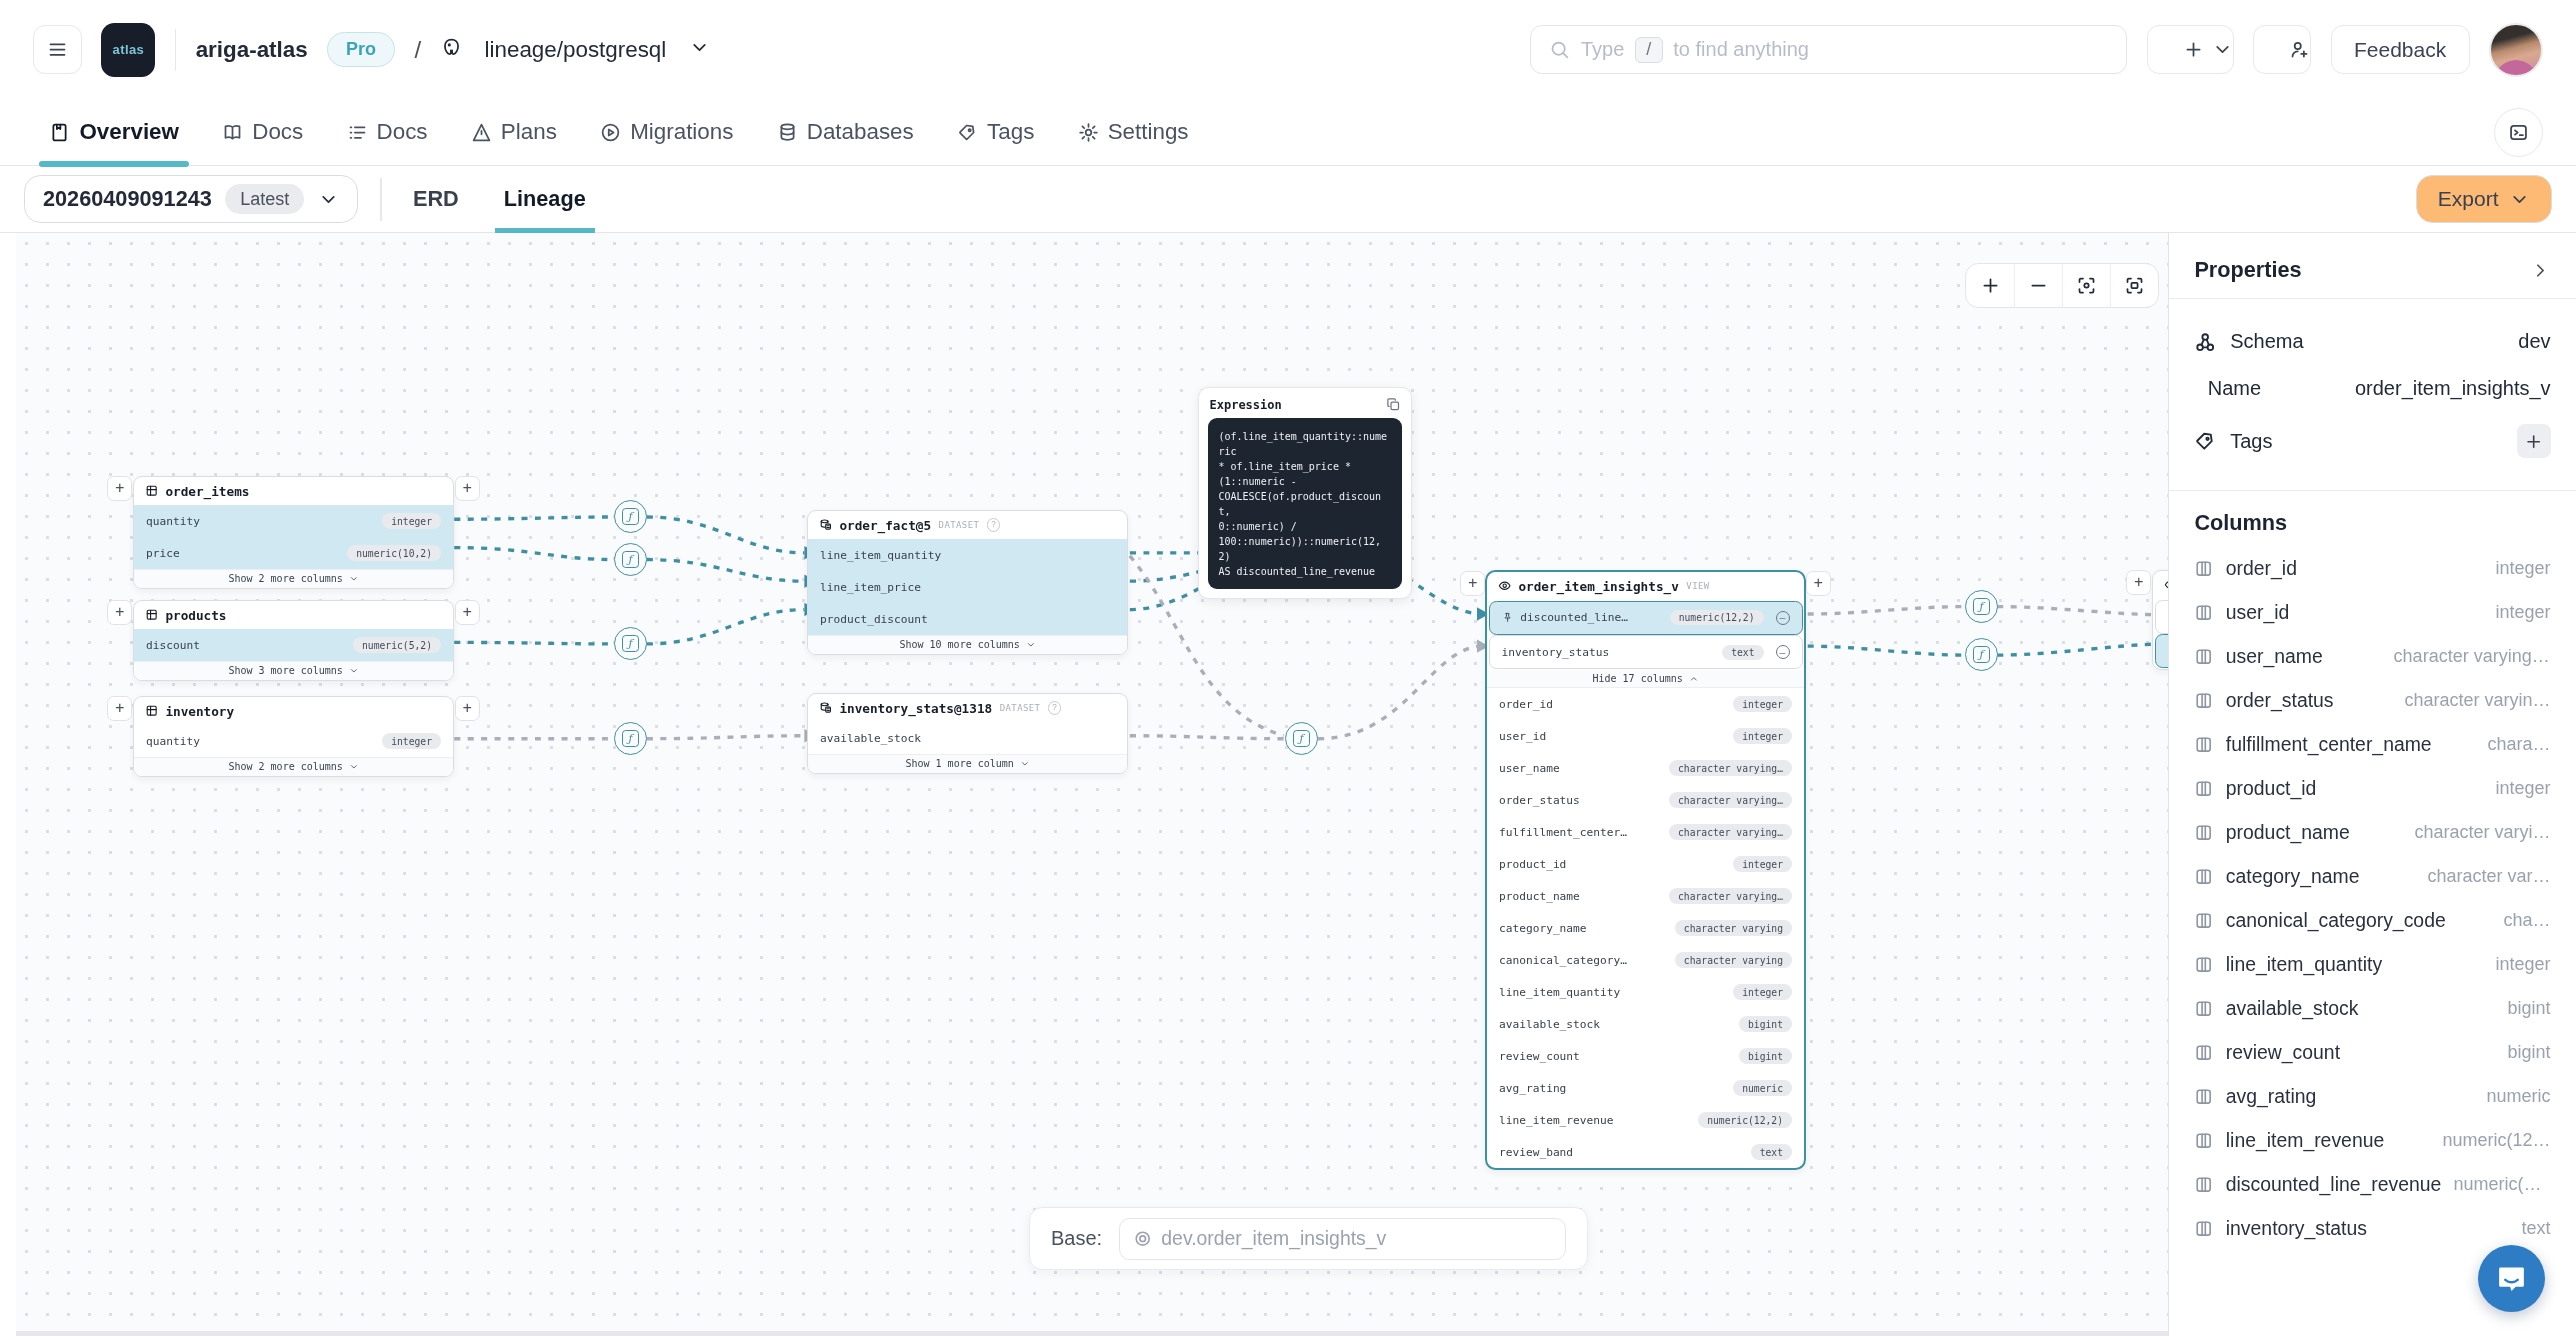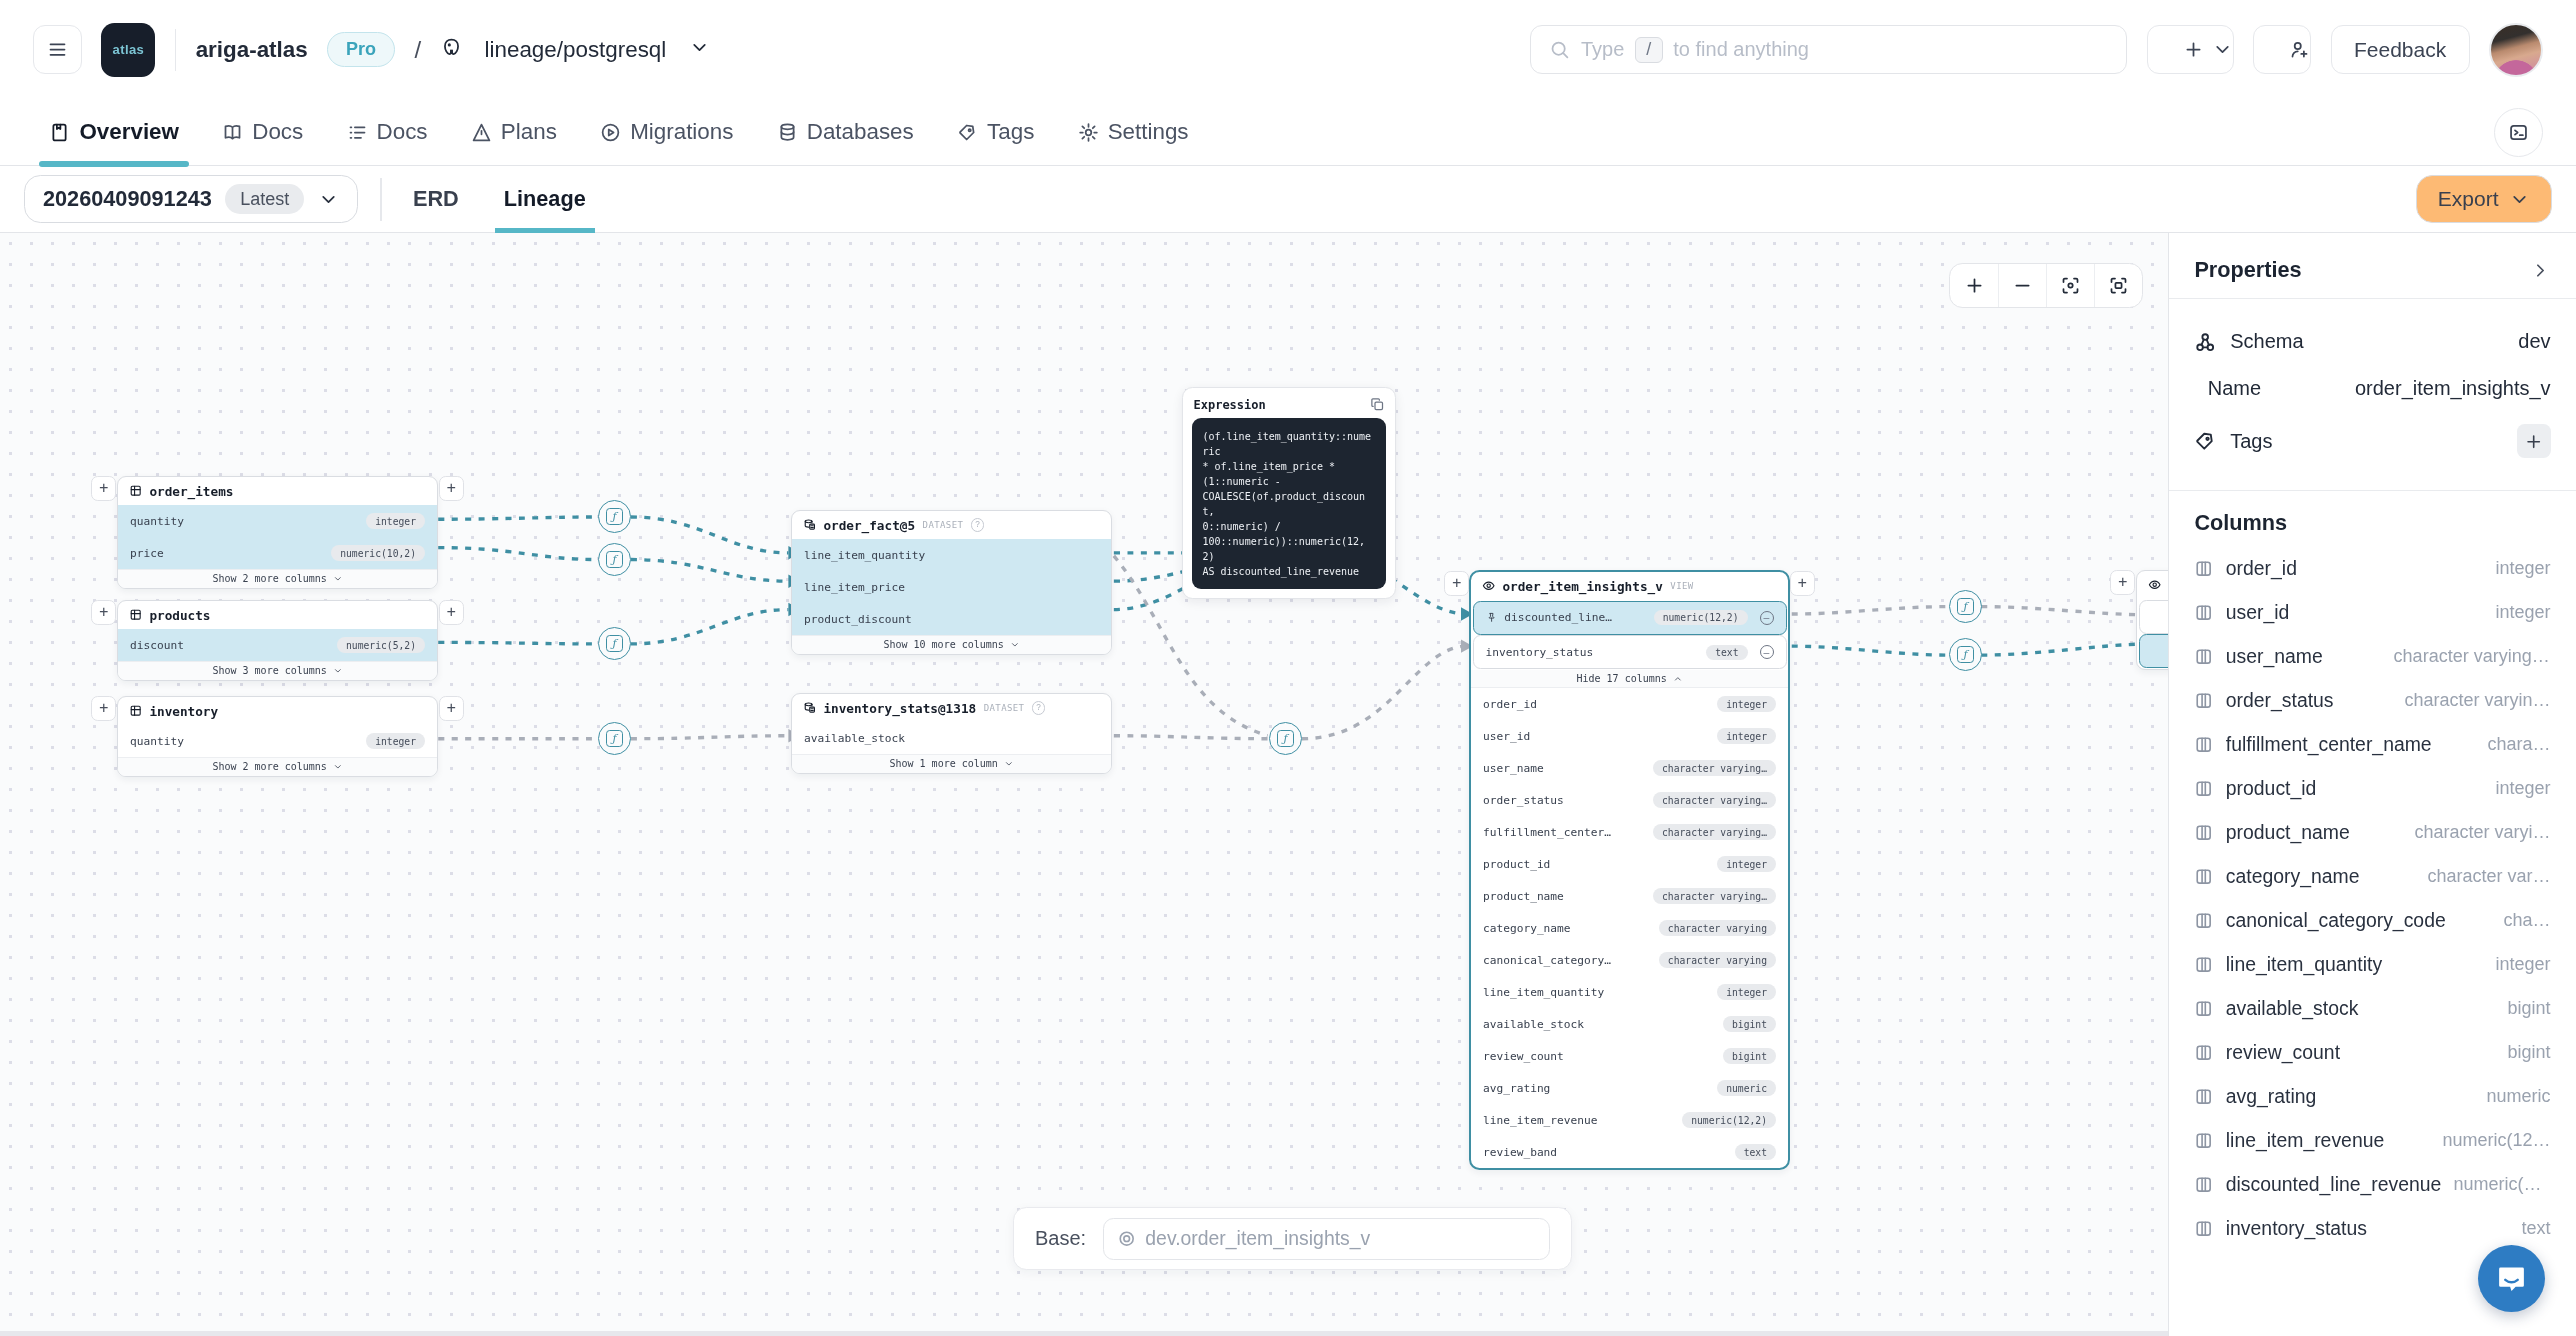--- a/index.html
+++ b/index.html
@@ -51,21 +51,21 @@
   .view-tab { font-size:21.7px; font-weight:600; color:#39404e; padding:0 9px; height:66px; display:flex;
     align-items:center; position:relative; cursor:pointer; }
   .view-tab.active { color:#141b28; }
   .view-tab.active:after { content:""; position:absolute; left:0; right:0; bottom:-1.5px; height:5.2px; background:#56b7c7; }
   .export-btn { margin-left:auto; height:48px; border:1.5px solid #d9dce1; border-radius:16.4px; padding:0 21px;
     display:flex; align-items:center; gap:10.5px; font-size:21px; color:#39404e; cursor:pointer; background:#fdba74; }
 
   
   .main { display:flex; height:1104px; }
   .canvas { position:relative; flex:1; overflow:hidden; background-color:#fafbfc;
-    background-image:radial-gradient(#dcdde7 1.9px, transparent 1.9px); background-size:21px 21px; }
+    background-image:radial-gradient(#dcdde7 1.9px, transparent 1.9px); background-size:21px 21px;margin-left:16px; }
   .panel { width:408px; border-left:1.5px solid #e3e5e9; background:#fff; }
 
   
   .controls { position:absolute; left:1949px; top:30px; display:flex; border:1.5px solid #e3e5e9; border-radius:13.4px;
     background:#fff; overflow:hidden; z-index:30; }
   .ctrl { width:48px; height:43px; display:flex; align-items:center; justify-content:center; color:#232b39;
     cursor:pointer; border-left:1.5px solid #eceef1; }
   .ctrl:first-child { border-left:none; }
 
   

